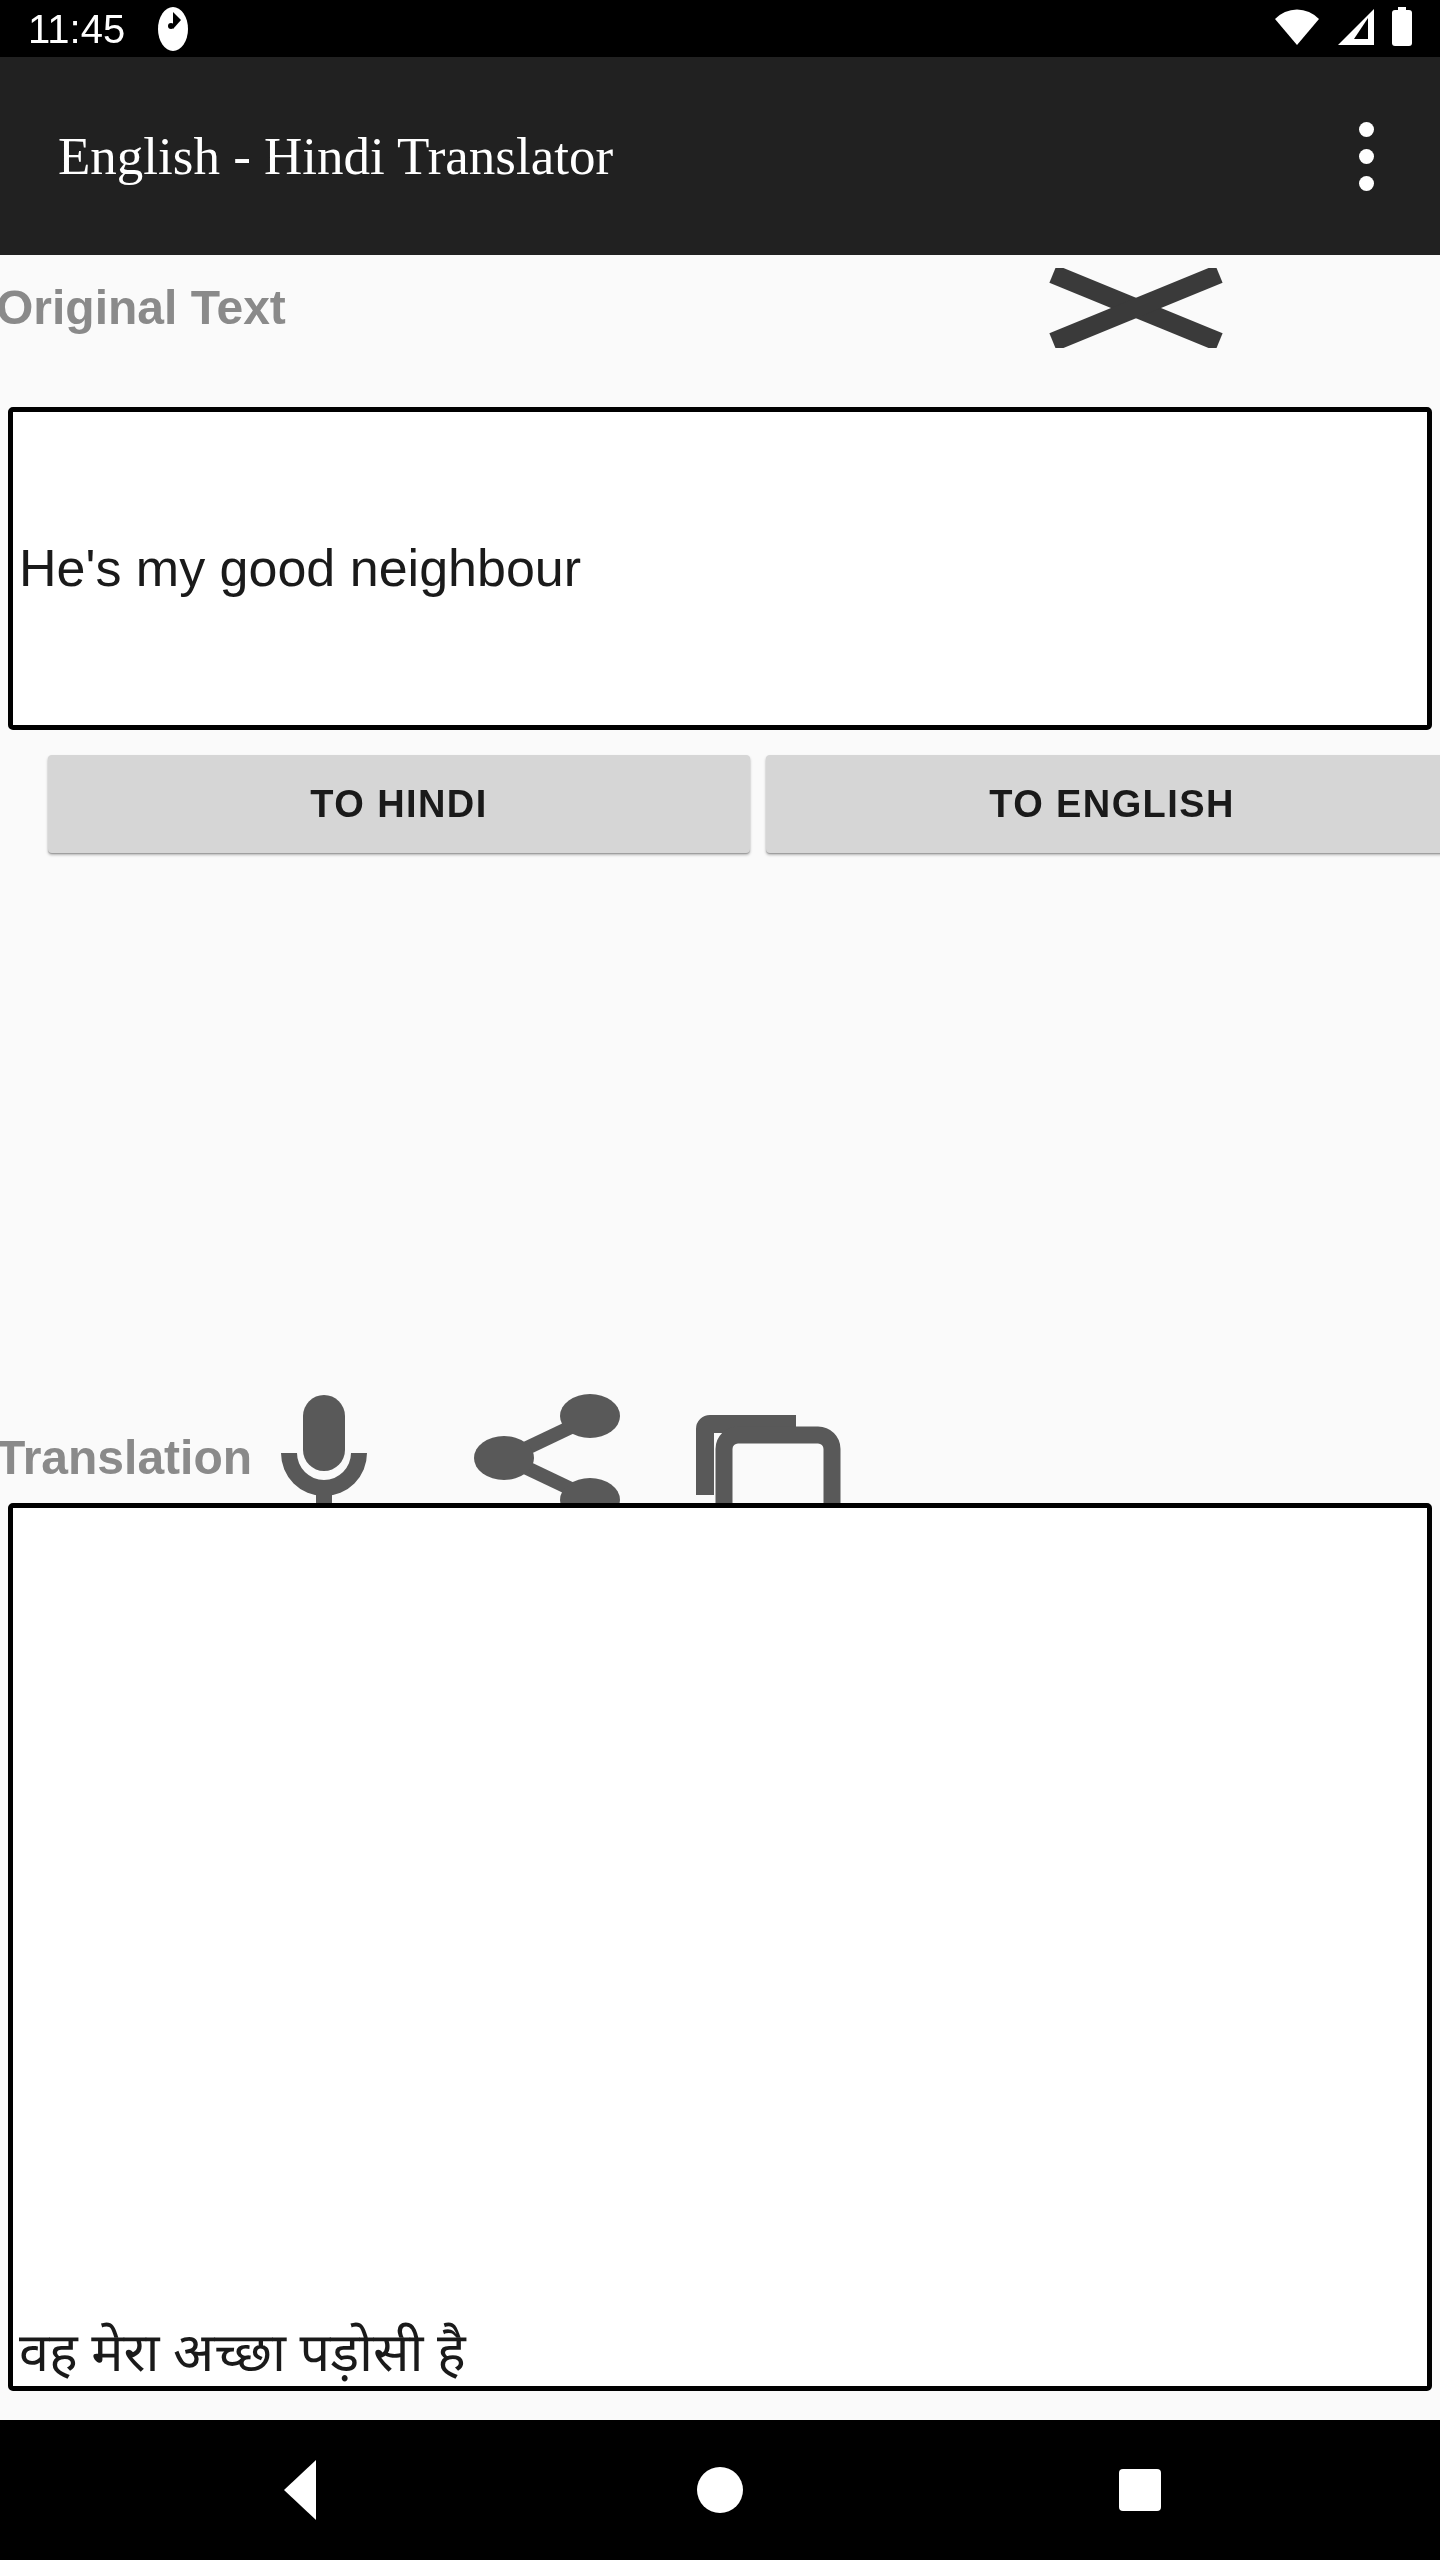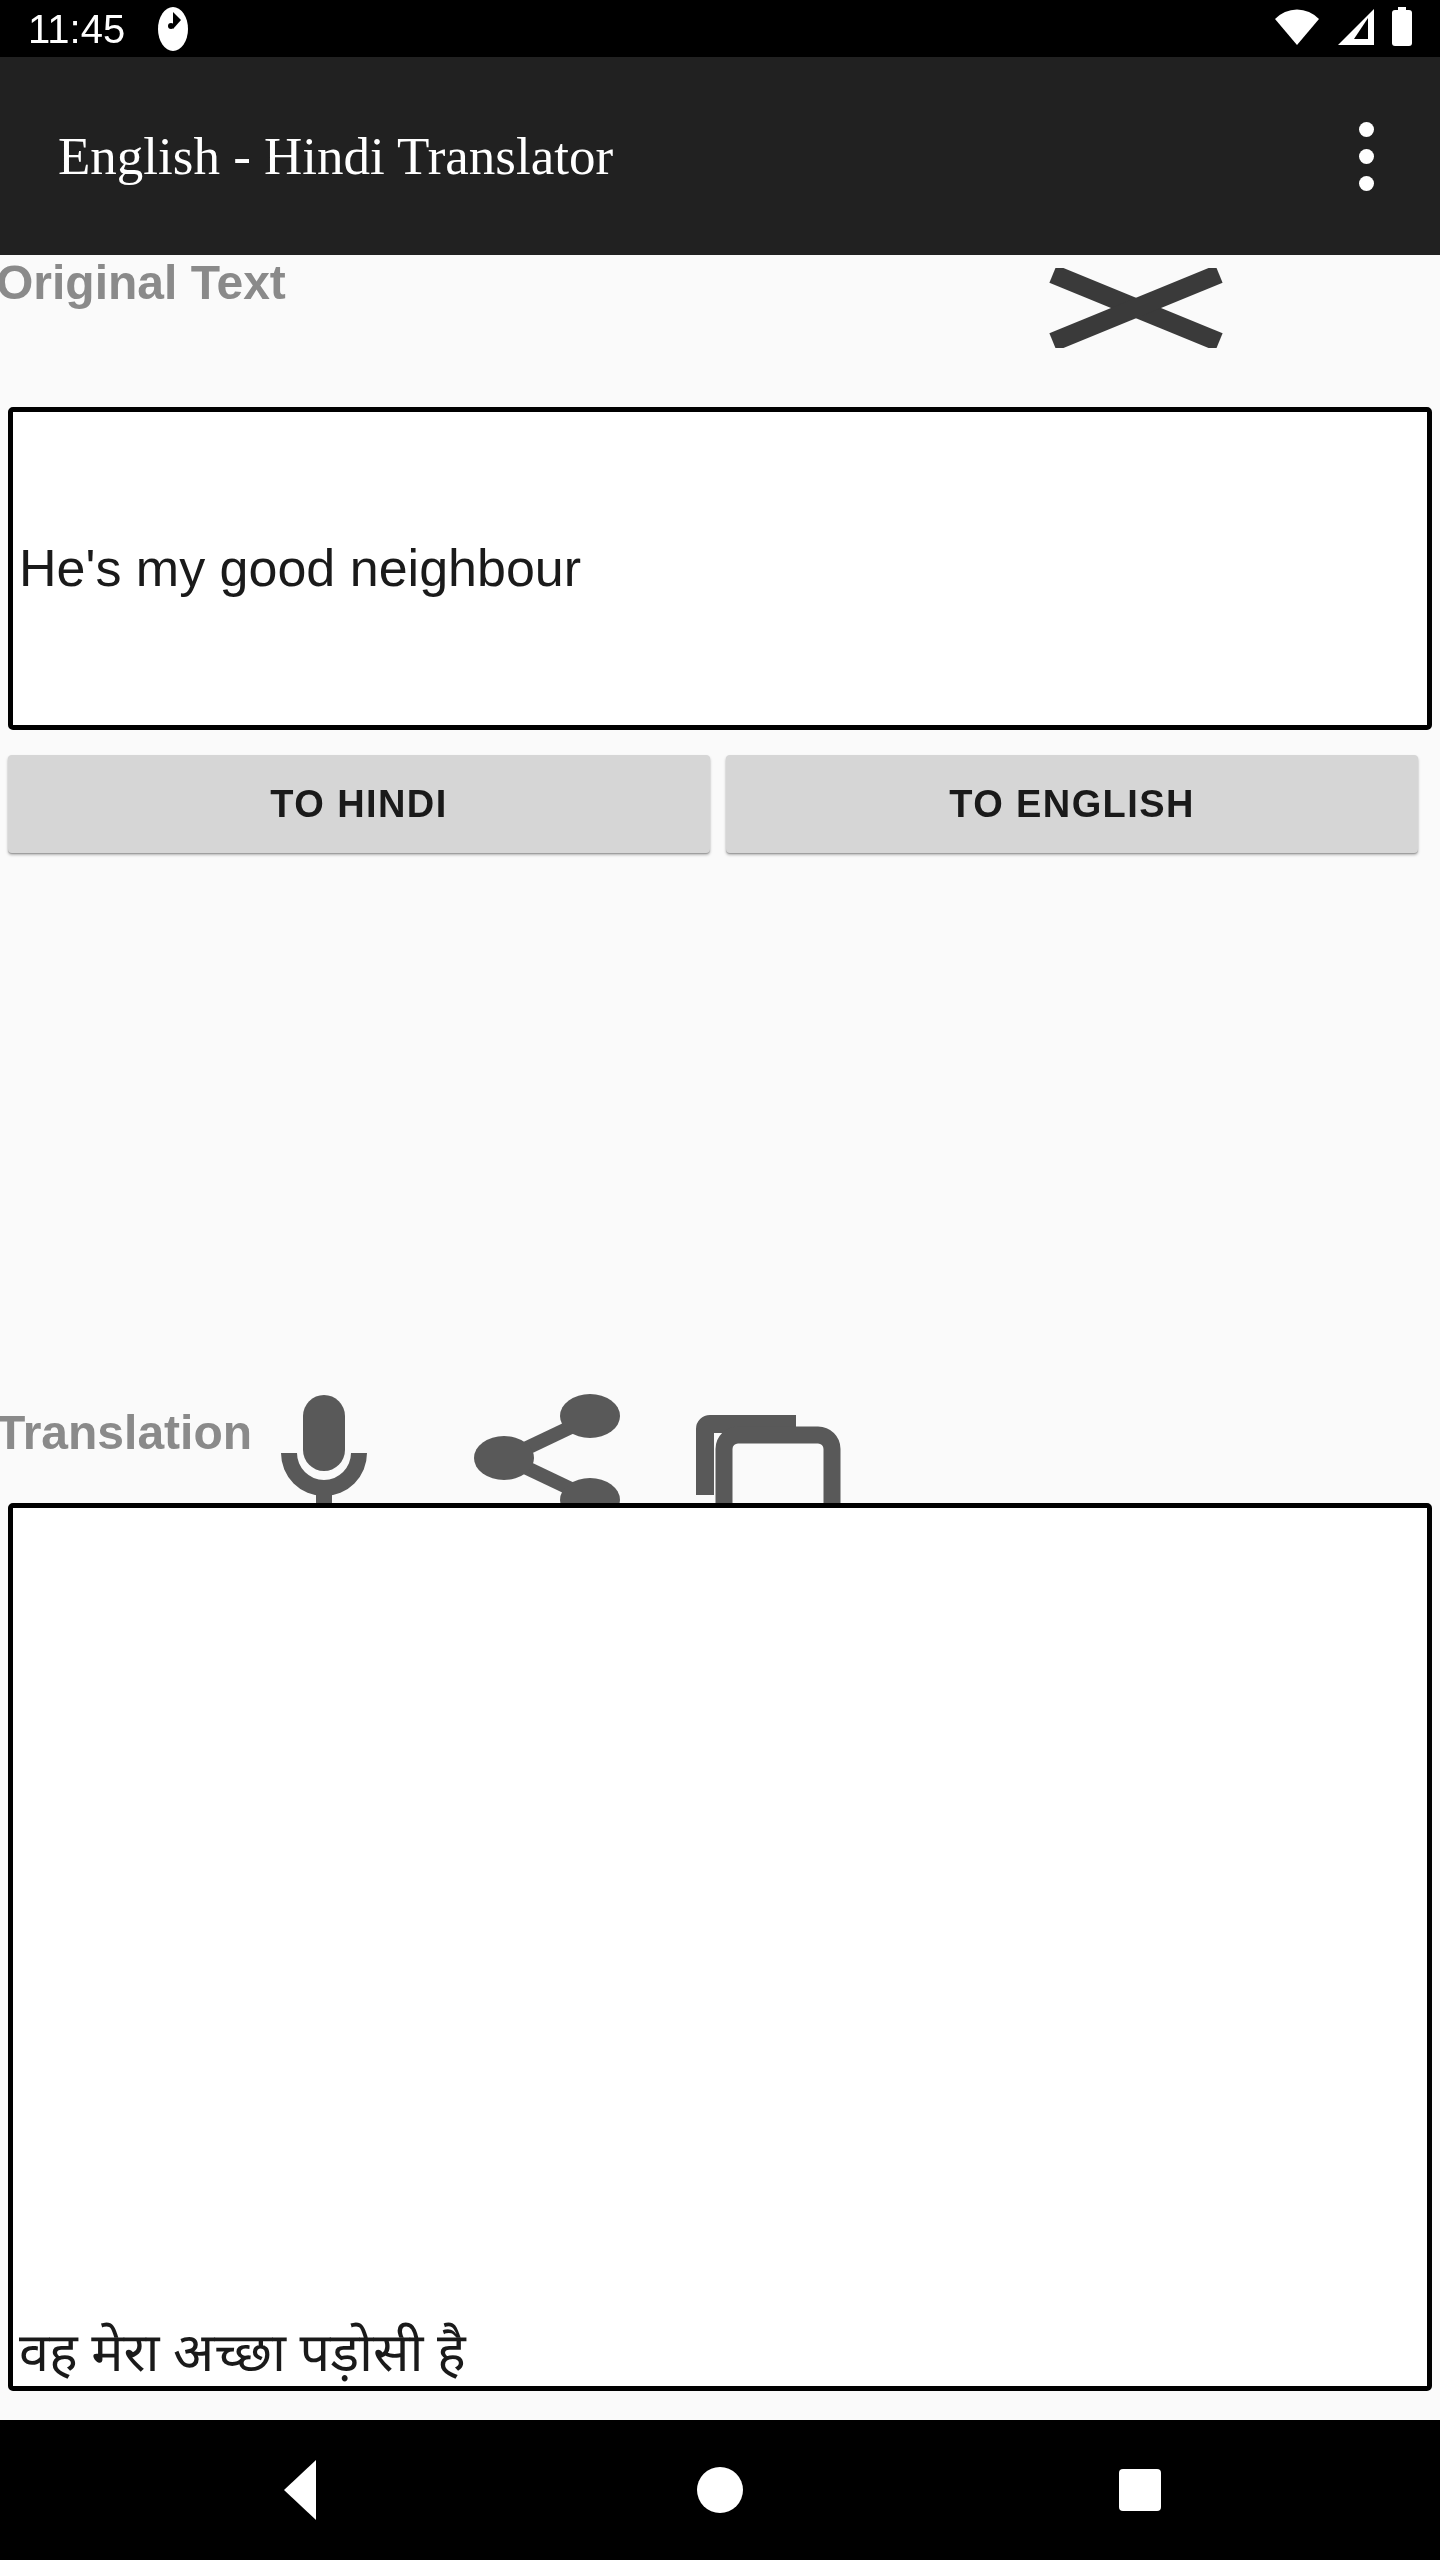--- a/index.html
+++ b/index.html
@@ -99,21 +99,21 @@
     height: 2165px;
     background: #fafafa;
   }
 
   .section-header {
     position: absolute;
     left: 0;
     width: 1323px;
     height: 105px;
     display: flex;
-    align-items: flex-start;
+    align-items: center;
   }
   .section-label {
     color: #8a8a8a;
     font-size: 48px;
     font-weight: 700;
     white-space: nowrap;
     margin-left: -4px;
   }
 
   
@@ -171,20 +171,21 @@
     background: #d6d6d6;
     border: none;
     border-radius: 4px;
     box-shadow: 0 2px 3px rgba(0,0,0,0.28), 0 1px 1px rgba(0,0,0,0.18);
     color: #1a1a1a;
     font-family: "Liberation Sans", sans-serif;
     font-size: 38px;
     font-weight: 700;
     letter-spacing: 1.4px;
     cursor: pointer;
+    margin-left: 40px;
   }
   #btn-to-hindi { left: 8px; width: 702px; }
   #btn-to-english { left: 726px; width: 692px; }
 
   
   #translation-header {
     top: 1150px;
     height: 105px;
   }
   .icon-btn {

